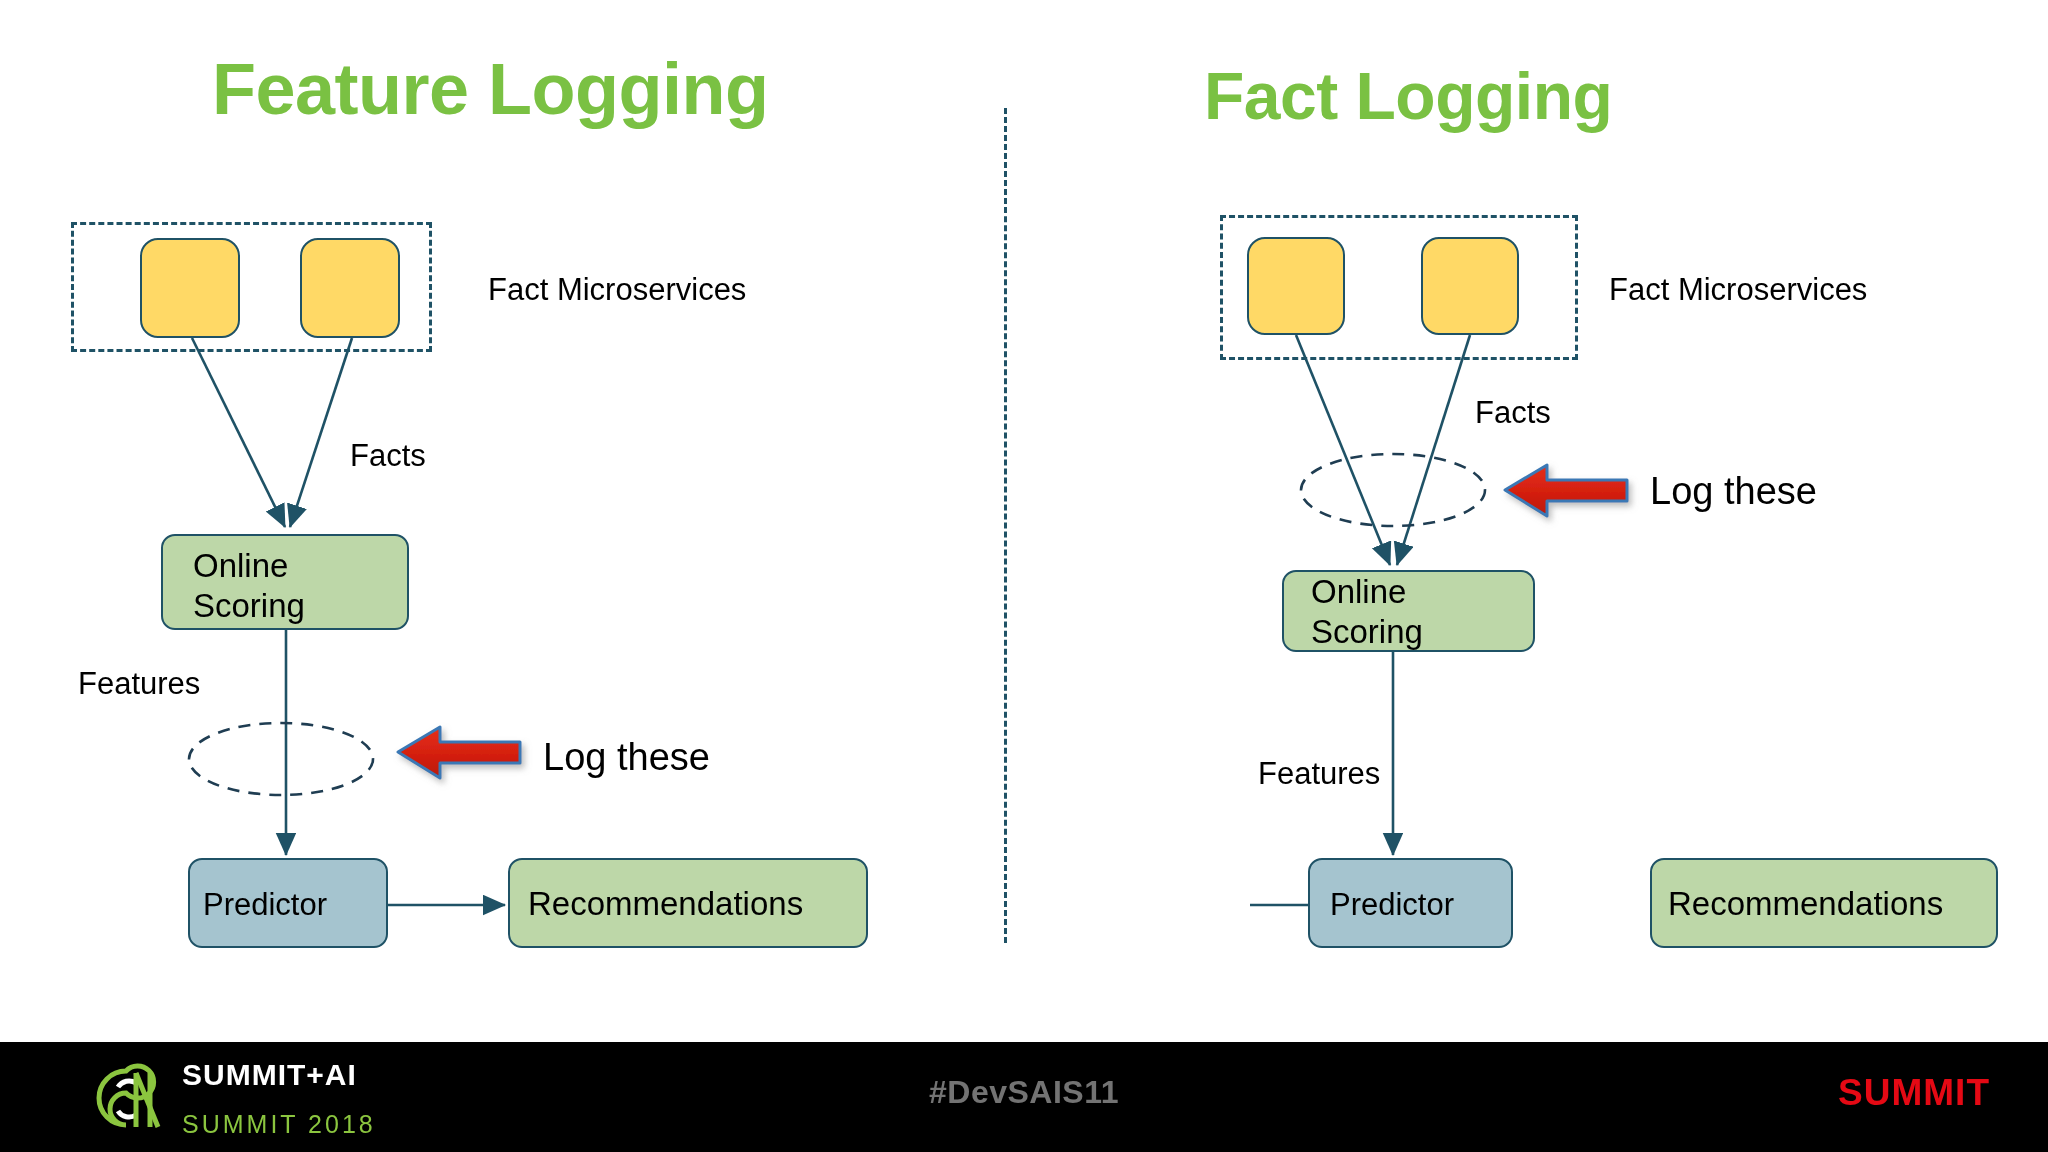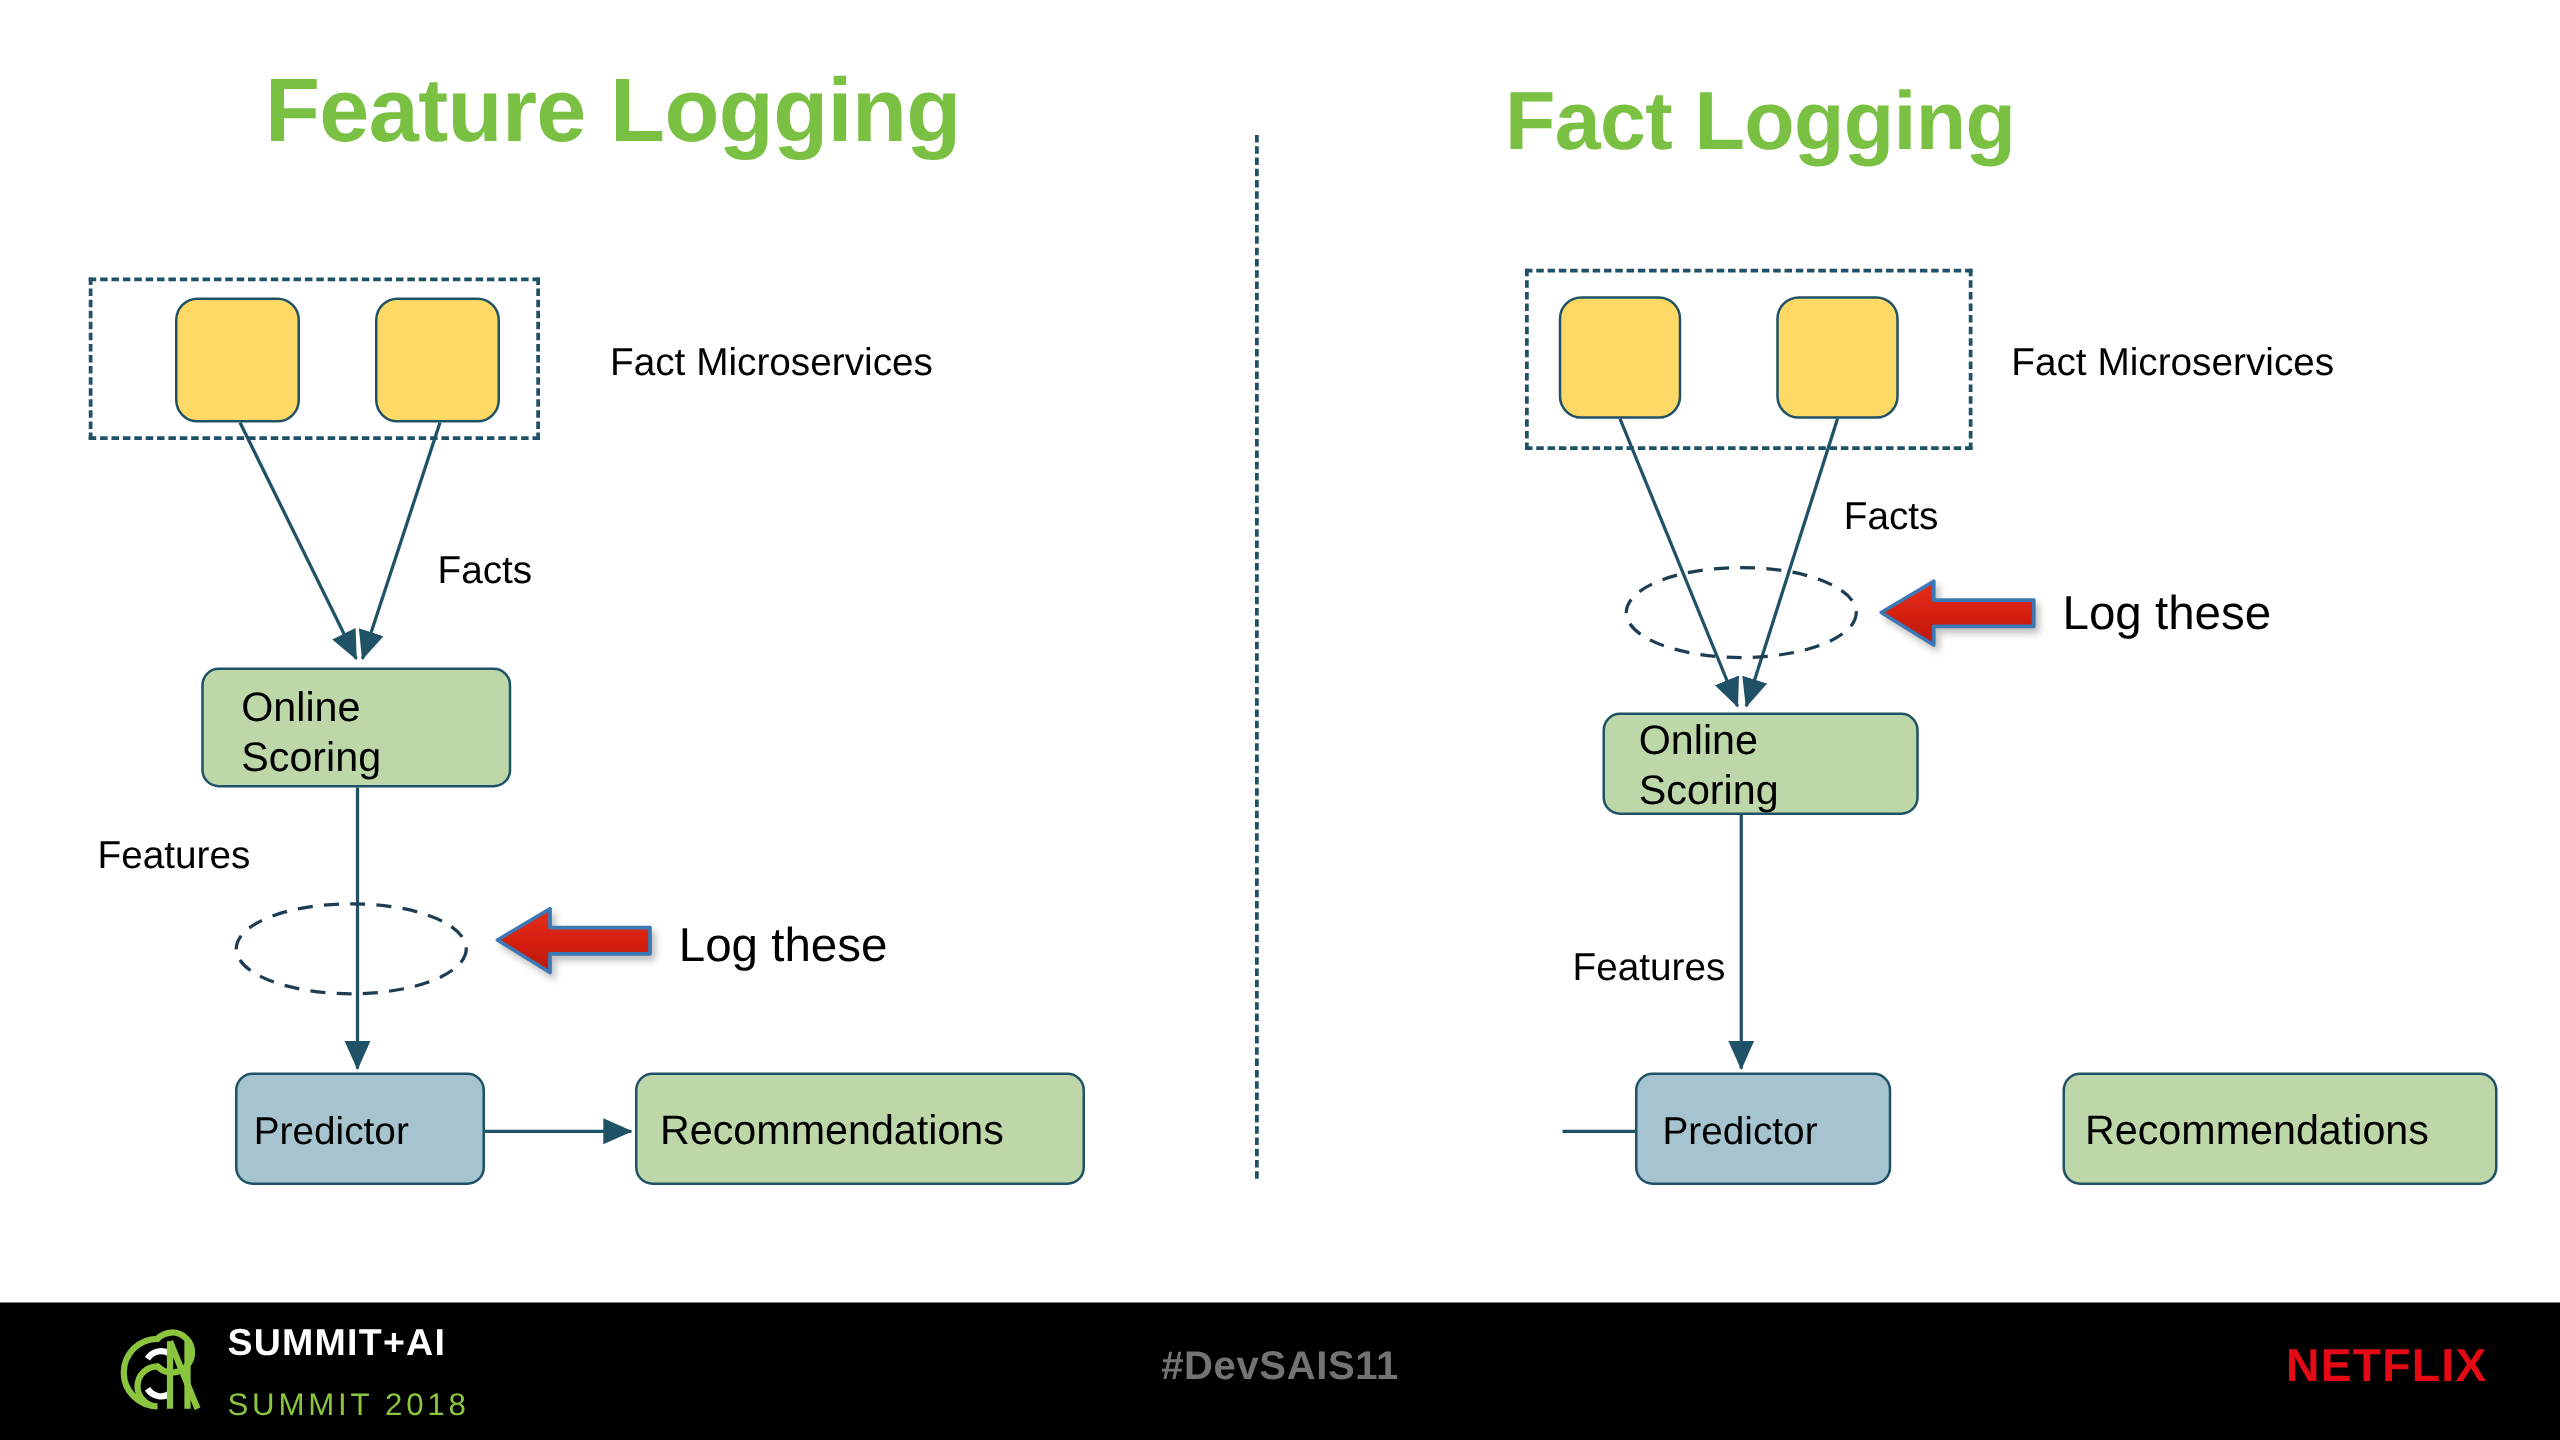--- a/index.html
+++ b/index.html
@@ -247,16 +247,16 @@
         <path d="M44 10 L66 64" stroke="#8bc53f" stroke-width="5" fill="none"></path>
       </svg>
       <div class="sparkai-words">
         <span class="l1">SUMMIT+AI</span>
         <span class="l2">SUMMIT 2018</span>
       </div>
     </div>
 
     <div class="footer-hash">#DevSAIS11</div>
 
-    <div class="netflix">NETFLIX</div>
+    <div class="netflix">SUMMIT</div>
   </div>
 
 </div>
 
 </body></html>

